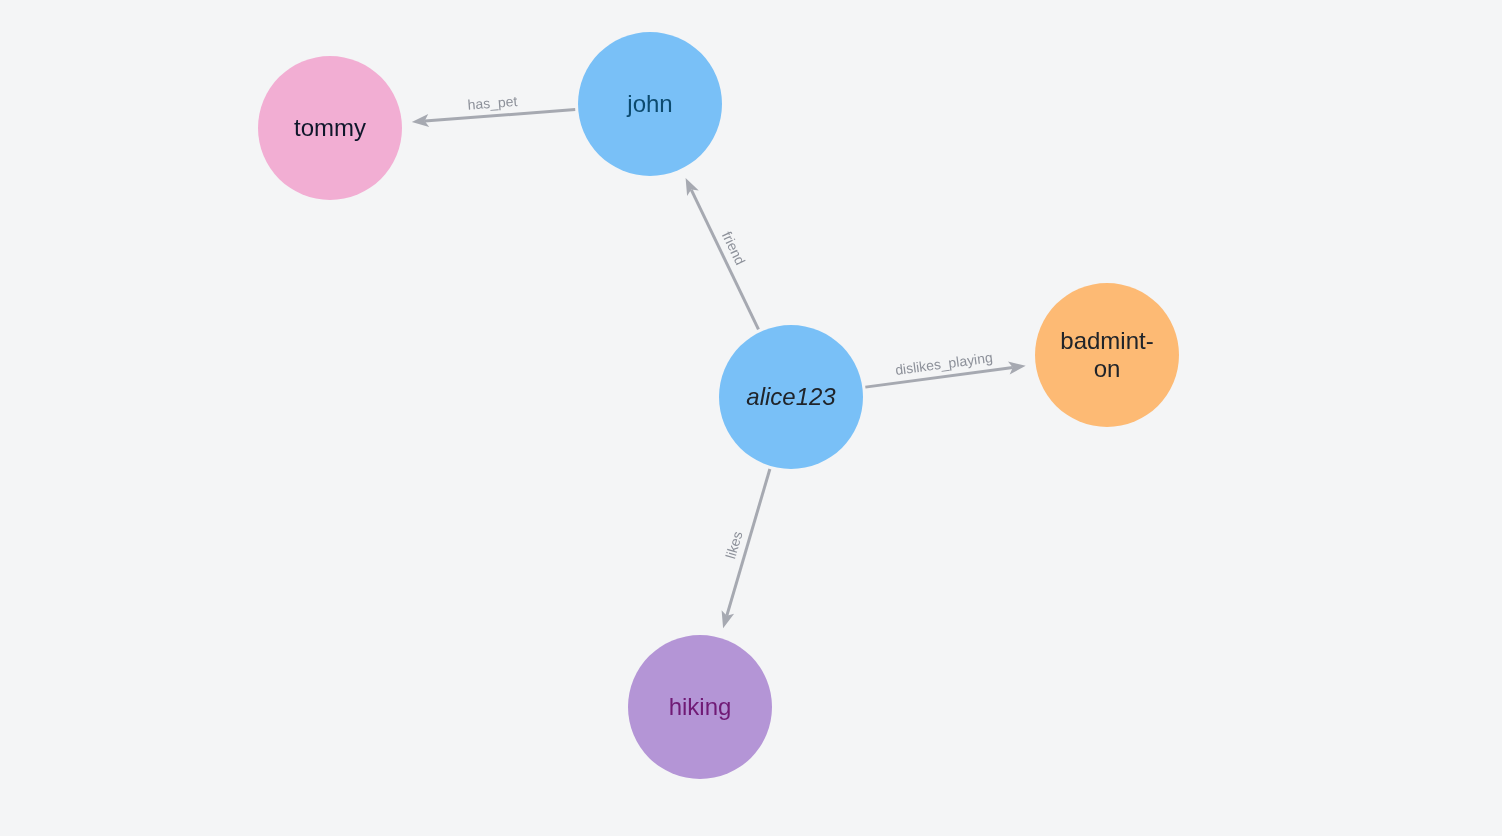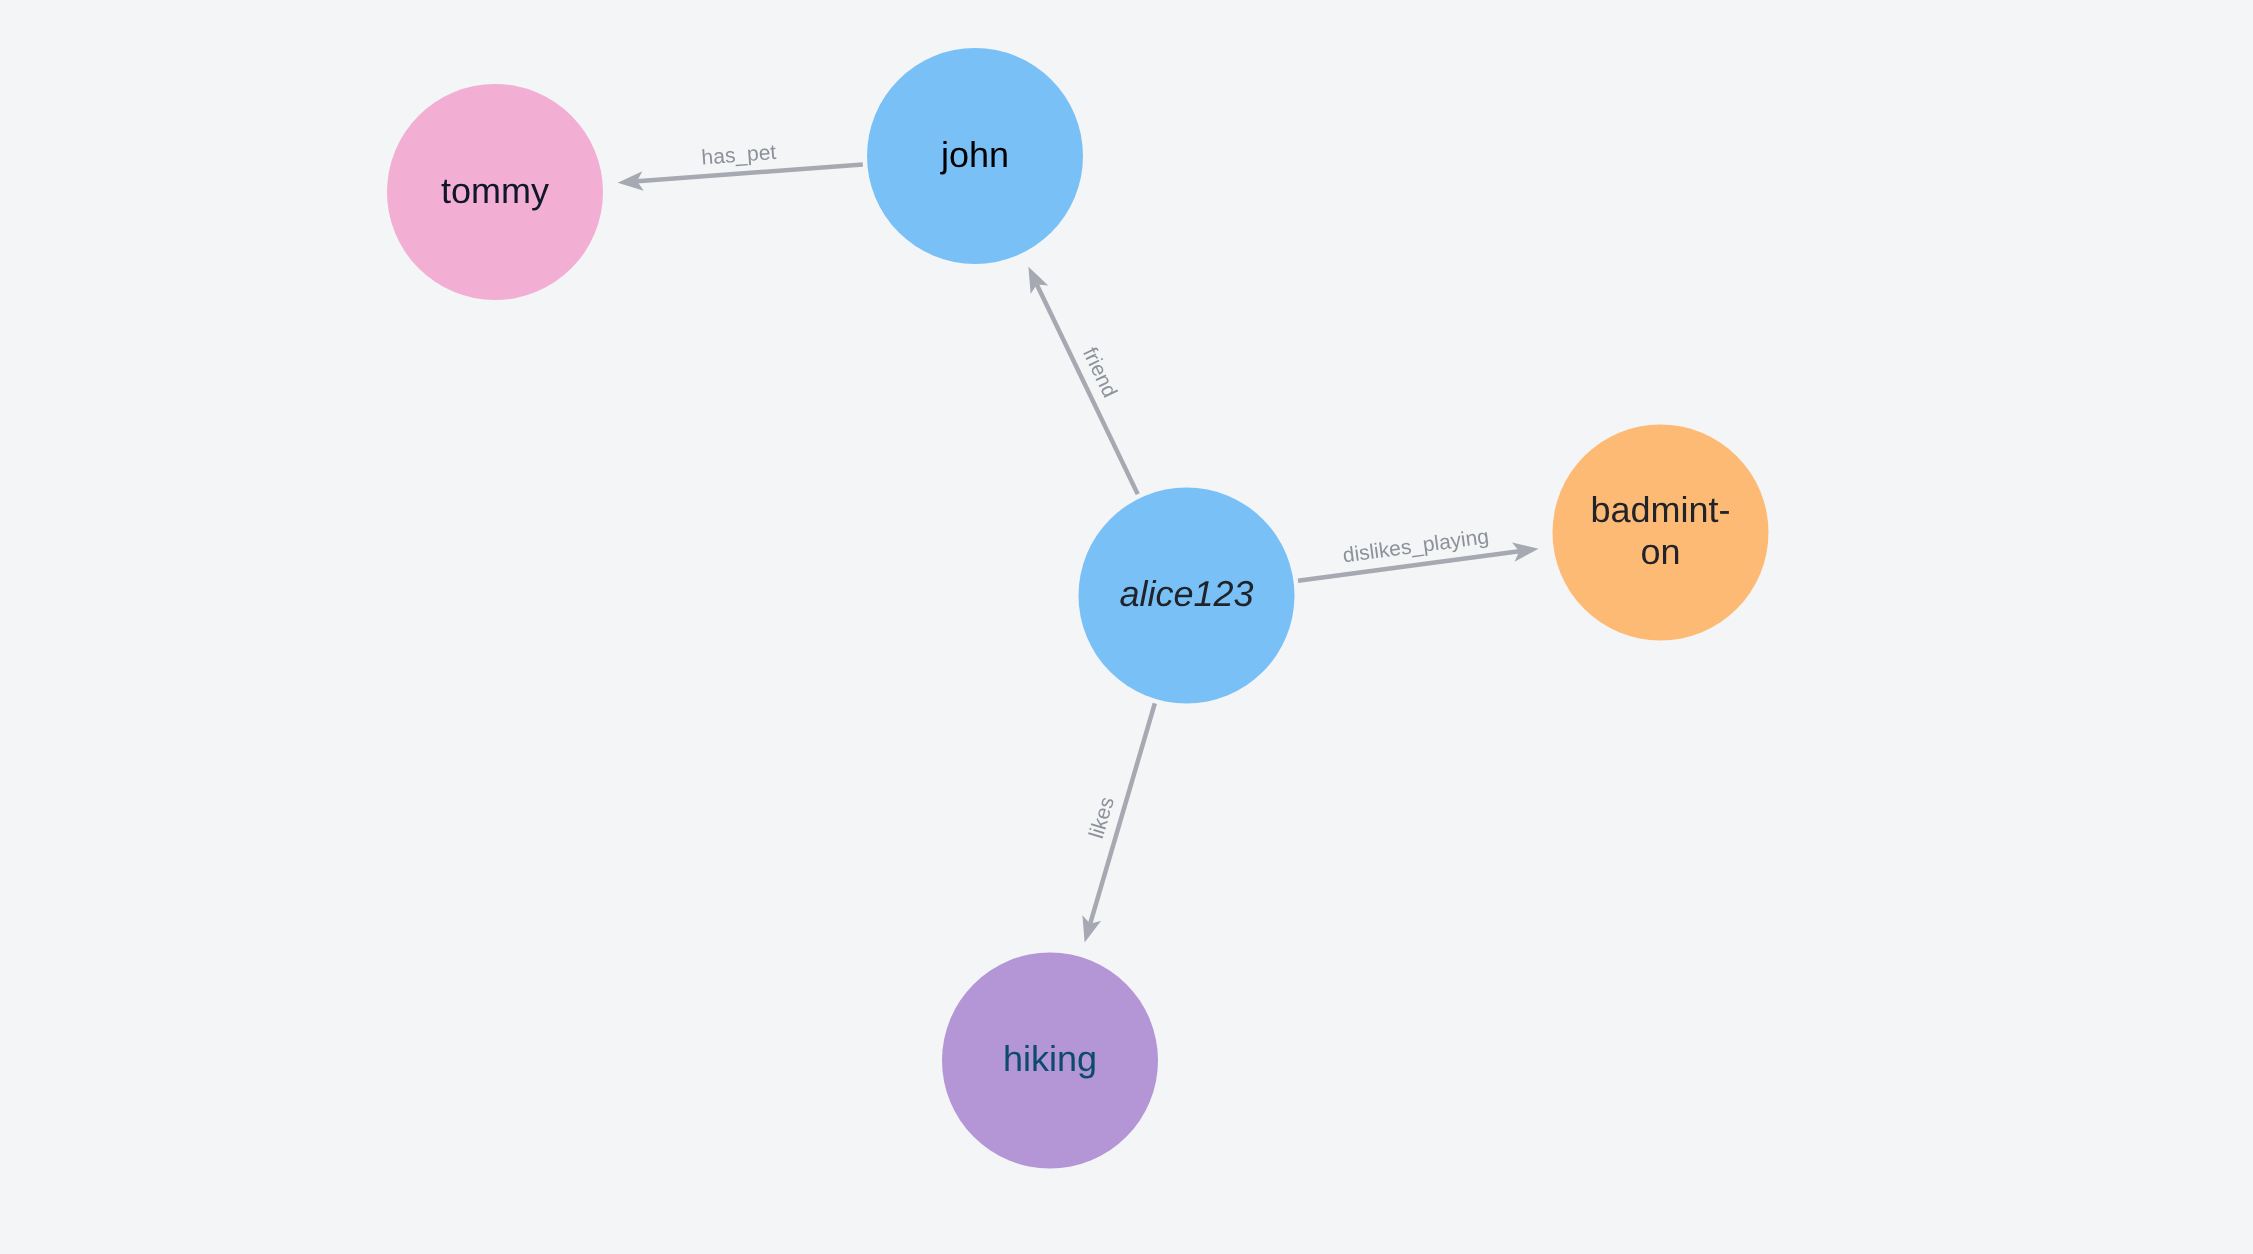--- a/index.html
+++ b/index.html
@@ -71,26 +71,26 @@
         <line x1="769.8752329220264" y1="468.96349224364644" x2="726.7580382987666" y2="615.8462431580479" stroke="#a6a9b1" class="edge-line"></line>
         <polygon points="723.1,628.3,721.6,610.2,726.8,615.8,734.1,613.8" fill="#a6a9b1"></polygon>
         <text transform="translate(738.8,546.4) rotate(-73.6)" text-anchor="middle" fill="#8d919a" class="edge-label">likes</text>
       </g>
     </svg>
   <div id="nodes-layer">
       <div class="node" style="left: 258px; top: 56px; width: 144px; height: 144px; background: rgb(242, 174, 211);">
         <span class="node-label" style="color: #0f172a;">tommy</span>
       </div>
       <div class="node" style="left: 578px; top: 32px; width: 144px; height: 144px; background: rgb(121, 192, 247);">
-        <span class="node-label" style="color: #000000;">john</span>
+        <span class="node-label" style="color: #0c4a6e;">john</span>
       </div>
       <div class="node" style="left: 719px; top: 325px; width: 144px; height: 144px; background: rgb(121, 192, 247);">
         <span class="node-label" style="color: rgb(32, 36, 42); font-style: italic;">alice123</span>
       </div>
       <div class="node" style="left: 1035px; top: 283px; width: 144px; height: 144px; background: #fdba74;">
         <span class="node-label" style="color: rgb(32, 36, 42);">badmint-</span>
         <span class="node-label" style="color: rgb(32, 36, 42);">on</span>
       </div>
       <div class="node" style="left: 628px; top: 635px; width: 144px; height: 144px; background: rgb(180, 149, 214);">
-        <span class="node-label" style="color: #0c4a6e;">hiking</span>
+        <span class="node-label" style="color: #701a75;">hiking</span>
       </div>
     </div>
 </div>
 
 </body></html>

